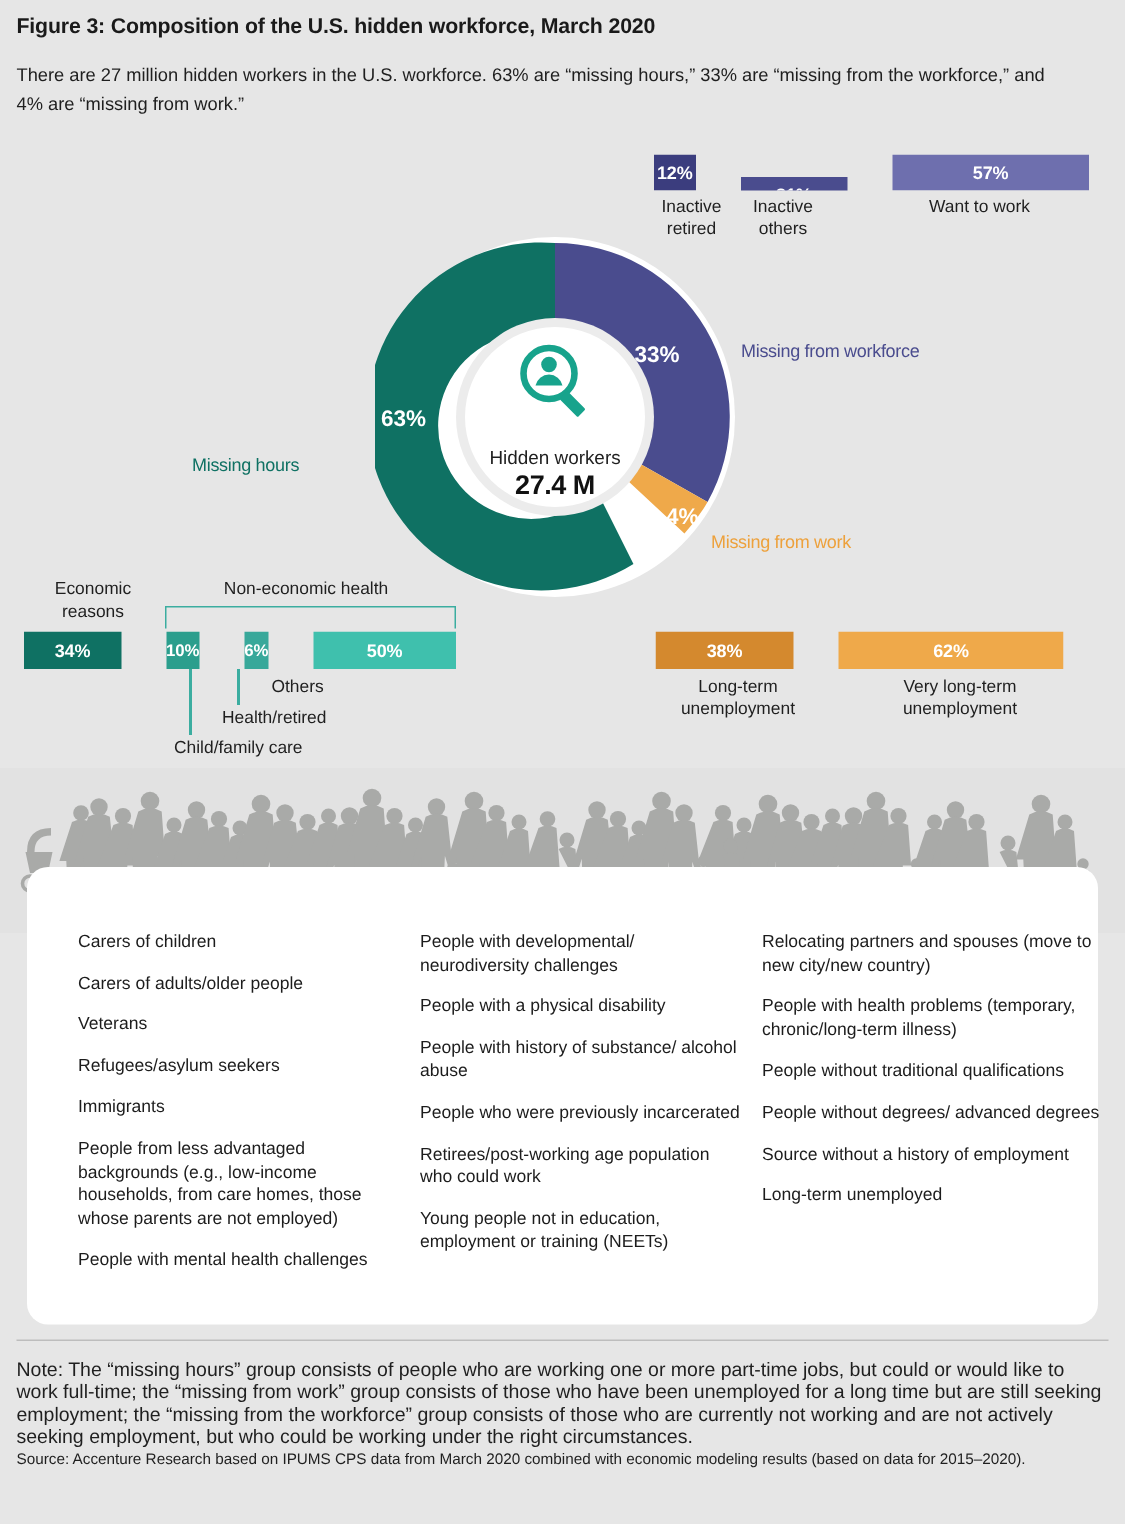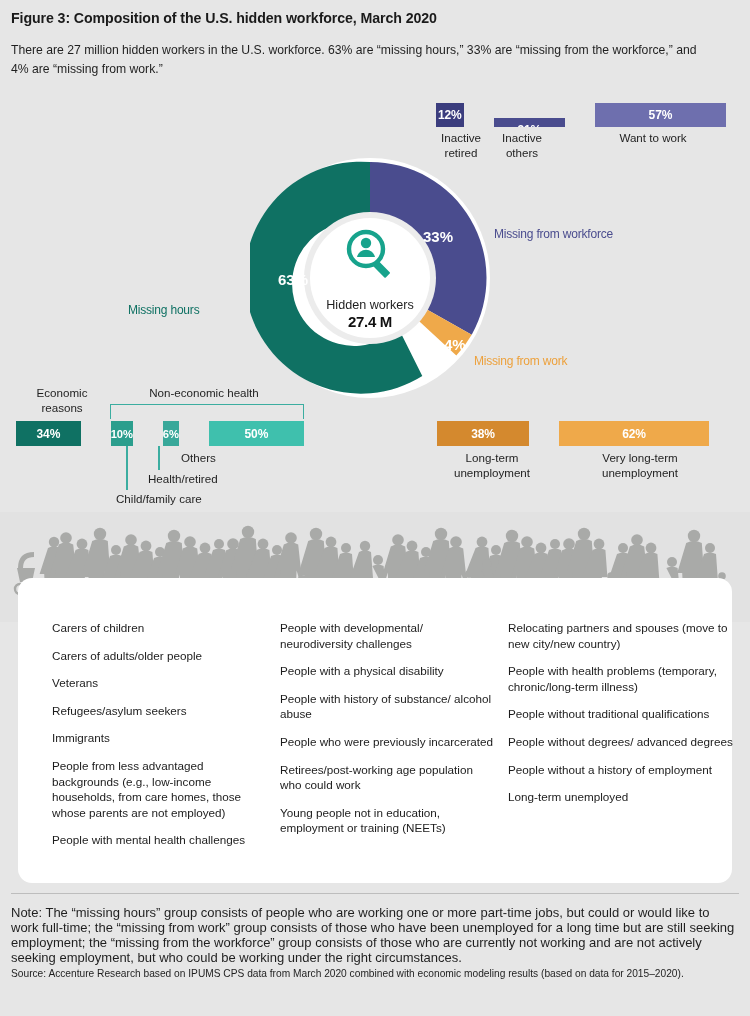--- a/index.html
+++ b/index.html
@@ -36,21 +36,21 @@
 
   
   #donut-wrap{position:absolute;left:250px;top:158px;width:240px;height:240px;}
   .donut-pct{
     position:absolute;color:#fff;font-weight:bold;font-size:15px;
   }
   .donut-center-txt{
     position:absolute;width:160px;text-align:center;left:40px;
   }
   .hidden-label{font-size:12.6px;color:#1f1f1f;}
-  .hidden-num{font-size:15px;font-weight:bold;color:#111;letter-spacing:-.3px;margin-top:1px;}
+  .hidden-num{font-size:18px;font-weight:bold;color:#111;letter-spacing:-.3px;margin-top:1px;}
 
   .side-label{position:absolute;font-weight:normal;font-size:12px;letter-spacing:-.2px;}
 
   
   .bracket{position:absolute;border:1.6px solid #3bada0;border-bottom:none;}
   .conn{position:absolute;background:#3bada0;width:1.6px;}
 
   
   #people{position:absolute;left:0;top:512px;width:750px;height:110px;}
 
@@ -110,21 +110,21 @@
         <rect x="8" y="8" width="7.5" height="17" rx="1" fill="#17a38c" transform="rotate(-45 11.75 16.5)"></rect>
       </g>
     </svg>
 
     <div class="donut-center-txt" style="top:140px;">
       <div class="hidden-label">Hidden workers</div>
       <div class="hidden-num">27.4 M</div>
     </div>
 
     <div class="donut-pct" style="left:173px;top:70px;">33%</div>
-    <div class="donut-pct" style="left:28px;top:113px;">63%</div>
+    <div class="donut-pct" style="left:4px;top:113px;">63%</div>
     <div class="donut-pct" style="left:194px;top:178px;">4%</div>
   </div>
 
   <div class="side-label" style="left:128px;top:271px;color:#0f7163;margin-top:32px;">Missing hours</div>
   <div class="side-label" style="left:494px;top:227px;color:#4a4c8e;">Missing from workforce</div>
   <div class="side-label" style="left:474px;top:354px;color:#eda13c;">Missing from work</div>
 
   <div class="lbl" style="left:23px;top:386px;width:78px;white-space:pre-line;">Economic
 reasons</div>
   <div class="lbl" style="left:109px;top:386px;width:190px;white-space:pre-line;">Non-economic health</div>
@@ -273,21 +273,21 @@
         <div class="item">People with history of substance/ alcohol abuse</div>
         <div class="item">People who were previously incarcerated</div>
         <div class="item">Retirees/post-working age population who could work</div>
         <div class="item">Young people not in education, employment or training (NEETs)</div>
       </div>
     <div class="col" id="col3">
         <div class="item">Relocating partners and spouses (move to new city/new country)</div>
         <div class="item">People with health problems (temporary, chronic/long-term illness)</div>
         <div class="item">People without traditional qualifications</div>
         <div class="item">People without degrees/ advanced degrees</div>
-        <div class="item">People without a history of employment</div>
+        <div class="item">Source without a history of employment</div>
         <div class="item">Long-term unemployed</div>
       </div>
   </div>
 
   <div class="rule"></div>
   <div class="note">Note: The “missing hours” group consists of people who are working one or more part-time jobs, but could or would like to work full-time; the “missing from work” group consists of those who have been unemployed for a long time but are still seeking employment; the “missing from the workforce” group consists of those who are currently not working and are not actively seeking employment, but who could be working under the right circumstances.</div>
   <div class="source">Source: Accenture Research based on IPUMS CPS data from March 2020 combined with economic modeling results (based on data for 2015–2020).</div>
 
 </div>
 

